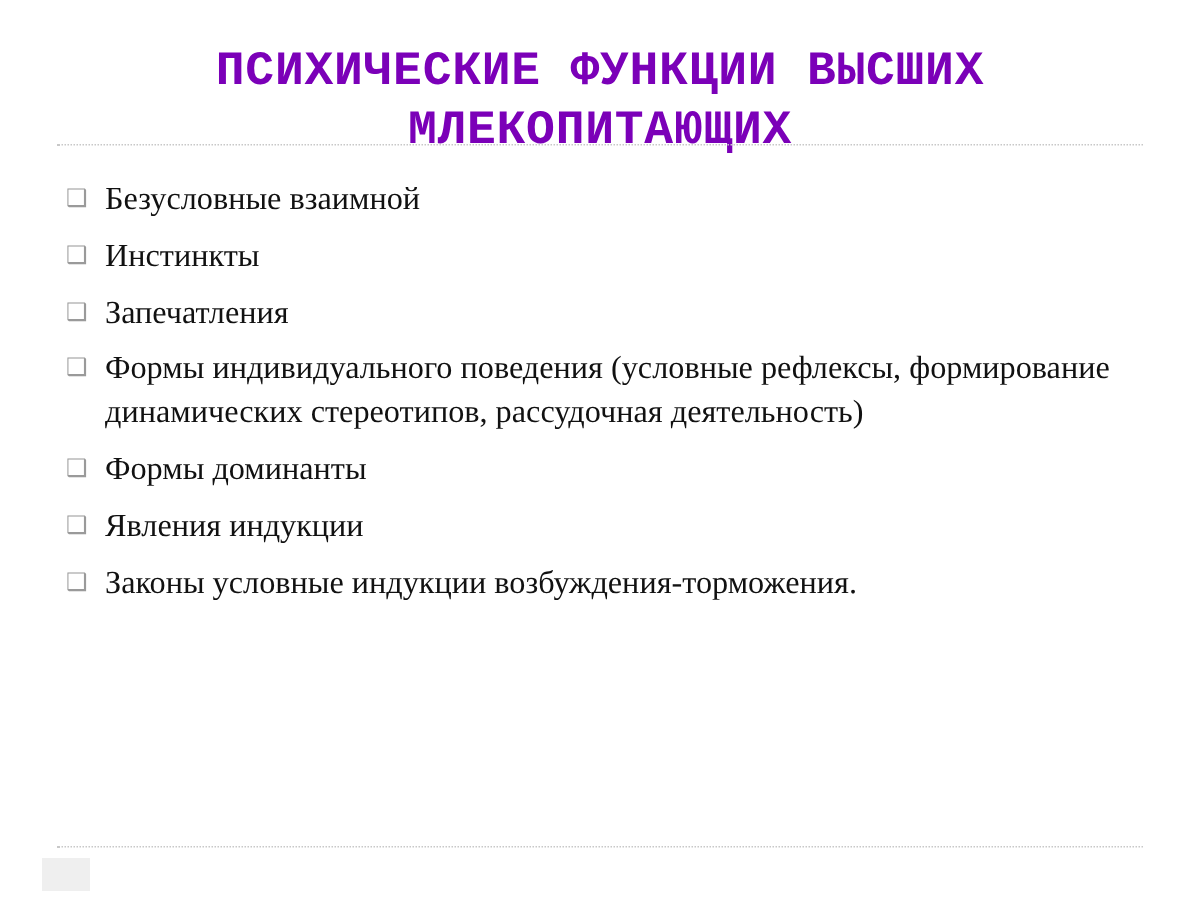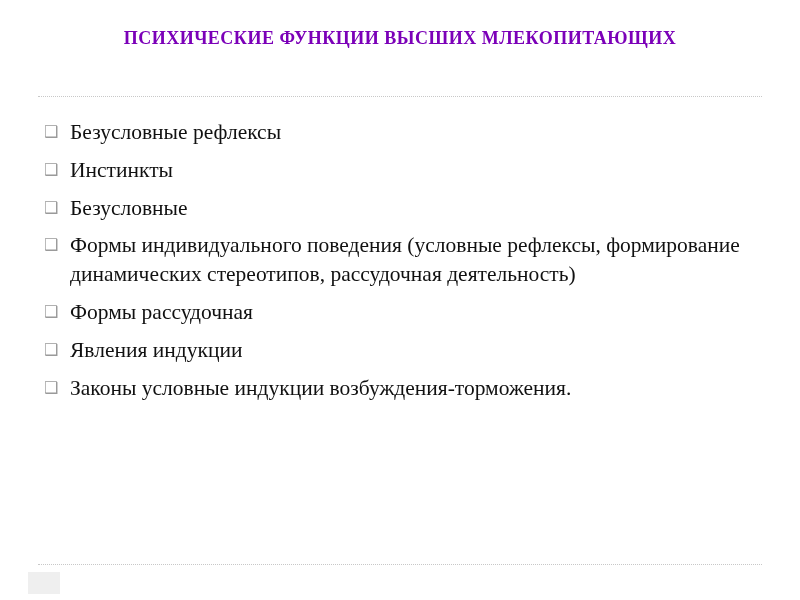--- a/index.html
+++ b/index.html
@@ -19,23 +19,23 @@
     height: 600px;
     box-sizing: border-box;
     background: #ffffff;
   }
   .slide-title {
     position: absolute;
     top: 28px;
     left: 60px;
     width: 680px;
     text-align: center;
-    font-family: Liberation Serif, serif;
+    font-family: Liberation Mono, monospace;
     font-weight: bold;
-    font-size: 18px;
+    font-size: 32px;
     line-height: 1.22;
     letter-spacing: 0.5px;
     color: #7b00b8;
   }
   .title-rule {
     position: absolute;
     top: 96px;
     left: 38px;
     width: 724px;
     height: 0;
@@ -100,37 +100,37 @@
 
 <div class="slide">
 
   <div class="slide-title">ПСИХИЧЕСКИЕ ФУНКЦИИ ВЫСШИХ МЛЕКОПИТАЮЩИХ</div>
 
   <div class="title-rule"></div>
 
   <ul class="bullet-list">
     <li class="bullet-item">
       <span class="bullet-mark">❑</span>
-      <span class="bullet-text"> Безусловные  рефлексы</span>
+      <span class="bullet-text"> Безусловные  взаимной</span>
     </li>
     <li class="bullet-item">
       <span class="bullet-mark">❑</span>
       <span class="bullet-text">Инстинкты</span>
     </li>
     <li class="bullet-item">
       <span class="bullet-mark">❑</span>
-      <span class="bullet-text">Безусловные</span>
+      <span class="bullet-text">Запечатления</span>
     </li>
     <li class="bullet-item wide">
       <span class="bullet-mark">❑</span>
       <span class="bullet-text">Формы индивидуального  поведения (условные рефлексы, формирование динамических стереотипов,  рассудочная деятельность)</span>
     </li>
     <li class="bullet-item">
       <span class="bullet-mark">❑</span>
-      <span class="bullet-text"> Формы рассудочная</span>
+      <span class="bullet-text"> Формы доминанты</span>
     </li>
     <li class="bullet-item">
       <span class="bullet-mark">❑</span>
       <span class="bullet-text">Явления индукции</span>
     </li>
     <li class="bullet-item wide">
       <span class="bullet-mark">❑</span>
       <span class="bullet-text">Законы условные индукции возбуждения-торможения.</span>
     </li>
   </ul>

